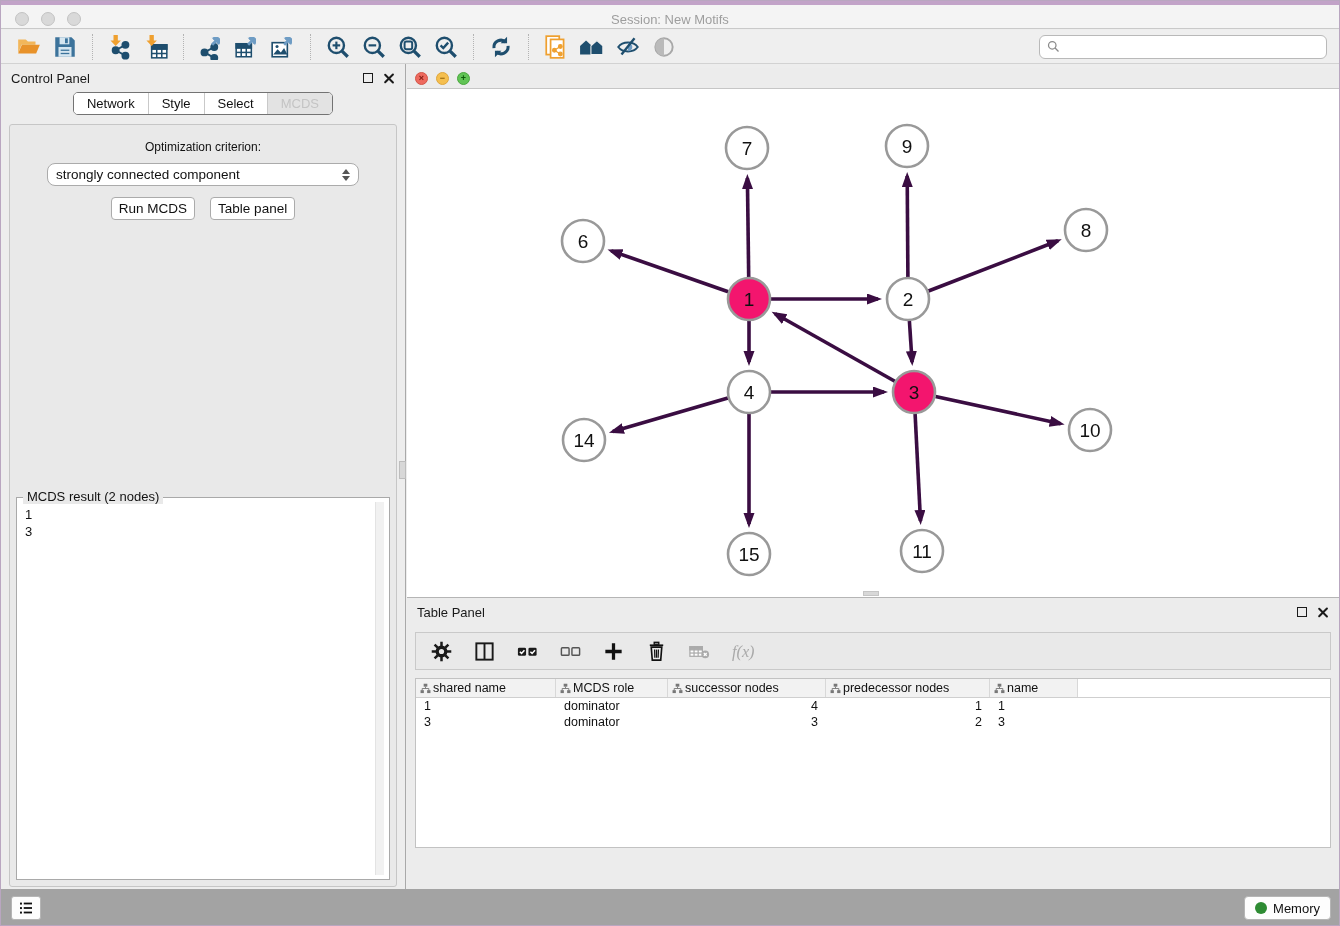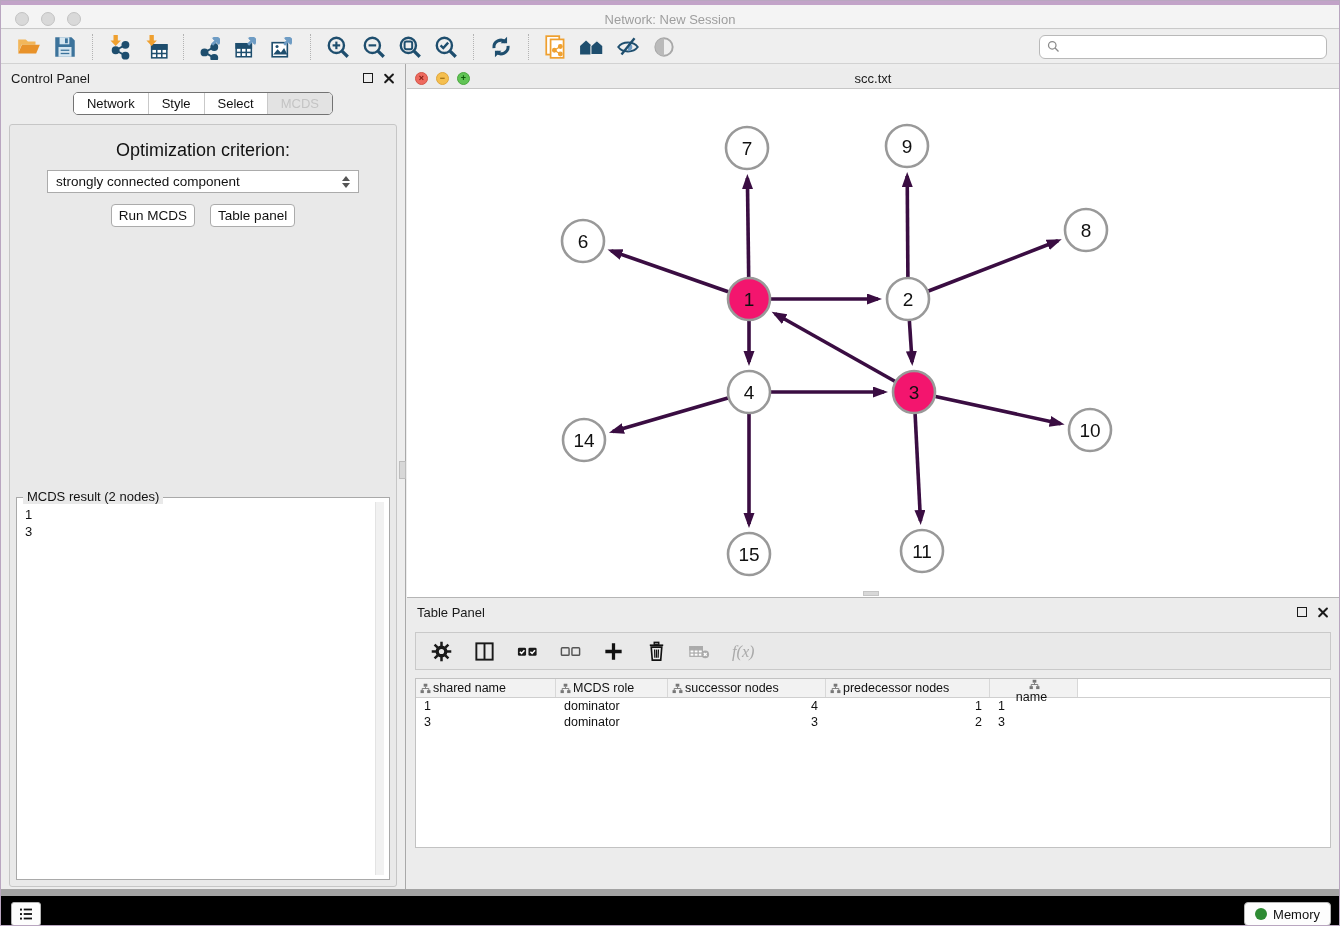--- a/index.html
+++ b/index.html
@@ -35,23 +35,23 @@
   .close-x { width:12px; height:12px; display:inline-block; position:relative; }
   .close-x::before, .close-x::after { content:""; position:absolute; left:5px; top:0; width:2.4px; height:13px; background:#1A1A1A; border-radius:1px; }
   .close-x::before { transform:rotate(45deg); } .close-x::after { transform:rotate(-45deg); }
   .seg-tabs { display:flex; justify-content:center; }
   .seg-wrap { display:flex; border:1px solid #737373; border-radius:5px; overflow:hidden; background:#fff; }
   .seg-tab { padding:3px 13px; font-size:13px; color:#111; background:#fff; border-right:1px solid #C9C9C9; white-space:nowrap; }
   .seg-tab:last-child { border-right:none; }
   .seg-tab.selected-gray { background:#E3E3E3; color:#C4C4C4; }
   .cp-content { position:absolute; left:8px; right:8px; top:60px; bottom:10px;
     background:#E9E9E9; border:1px solid #C6C6C6; border-radius:3px; }
-  .crit-label { text-align:center; margin-top:15px; font-size:18px; color:#111; }
+  .crit-label { text-align:center; margin-top:15px; font-size:12px; color:#111; }
   .crit-select { margin:9px auto 0; width:312px; height:23px; background:#fff; border:1px solid #ABABAB;
-    border-radius:0; display:flex; align-items:center; padding:0 8px; font-size:13.5px; color:#111; }
+    border-radius:8px; display:flex; align-items:center; padding:0 8px; font-size:13.5px; color:#111; }
   .crit-select .flex1 { flex:1; }
   .stepper { display:flex; flex-direction:column; gap:2px; align-items:center; }
   .stepper i { width:0; height:0; border-left:4px solid transparent; border-right:4px solid transparent; display:block; }
   .stepper .up { border-bottom:5px solid #555; }
   .stepper .down { border-top:5px solid #555; }
   .btn-row { display:flex; justify-content:center; gap:15px; margin-top:11px; }
   .push-btn { padding:3px 7px; background:#fff; border:1px solid #ABABAB; border-radius:4px; font-size:13.5px; color:#111; }
   .result-group { position:absolute; left:6px; right:6px; top:372px; bottom:6px;
     border:1px solid #A9A9A9; background:#fff; }
   .result-title { position:absolute; top:-9px; left:6px; background:#E9E9E9; padding:0 4px; font-size:13px; color:#111; }
@@ -77,40 +77,40 @@
   .tt-btn svg { width:23px; height:23px; }
   .tp-table { margin:8px 8px 0; background:#fff; border:1px solid #C2C2C2; height:170px; overflow:hidden; font-size:12.5px; }
   .th-row { display:flex; height:19px; border-bottom:1px solid #CFCFCF; }
   .th-cell { background:#F2F2F2; border-right:1px solid #D8D8D8; display:flex; align-items:center; padding-left:4px; color:#111; }
   .th-cell svg { width:11px; height:11px; margin-right:2px; flex:none; }
   .th-cell .lbl { flex:1; padding-right:8px; }
   .td-row { display:flex; height:16px; line-height:16px; color:#111; }
   .td-cell { padding:0 8px; overflow:hidden; white-space:nowrap; }
   .tp-tabs { position:absolute; bottom:5px; left:50%; transform:translateX(-50%); }
   
-  .statusbar { position:absolute; left:0; right:0; bottom:0; height:36px; background:#000000; border-top:7px solid #a3a3a3; }
+  .statusbar { position:absolute; left:0; right:0; bottom:0; height:36px; background:#a3a3a3; border-top:1px solid #a3a3a3; }
   .list-btn { position:absolute; left:10px; top:6px; width:30px; height:24px; background:#FDFDFD;
     border:1px solid #B5B5B5; border-radius:3px; display:flex; align-items:center; justify-content:center; }
   .memory-btn { position:absolute; right:8px; top:6px; height:24px; padding:0 10px; background:#FDFDFD;
     border:1px solid #B5B5B5; border-radius:4px; display:flex; align-items:center; gap:6px; font-size:13px; color:#111; }
   .memory-dot { width:12px; height:12px; border-radius:50%; background:#2E8B33; display:inline-block; }
   
   .v-handle { position:absolute; left:398px; top:460px; width:7px; height:18px; background:#D8D8D8; border:1px solid #BDBDBD; }
   .h-handle { position:absolute; left:862px; top:590px; width:16px; height:5px; background:#D8D8D8; border:1px solid #C5C5C5; }
 </style>
 </head>
 <body>
 
 <div class="titlebar">
   <div class="traffic-gray">
     <span></span>
     <span></span>
     <span></span>
   </div>
-  <div class="title">Network: New Session</div>
+  <div class="title">Session: New Motifs</div>
 </div>
 
 <div class="toolbar" id="main-toolbar">
 
   <div class="tb-btn">
       <svg viewBox="0 0 24 24">
         <path d="M2 5h7l2 2h7v3H5L2 18z" fill="#F2B65A"></path>
         <path d="M2 18l3.4-8H22l-3.4 8z" fill="#E8922A"></path>
       </svg>
     </div>
@@ -307,21 +307,20 @@
   </div>
 </div>
 
 <div class="net-window">
   <div class="net-titlebar">
     <div class="traffic">
       <span class="t-red">×</span>
       <span class="t-yellow">−</span>
       <span class="t-green">+</span>
     </div>
-    <div class="title">scc.txt</div>
   </div>
   <div class="net-canvas" id="net-canvas">
       <svg width="932" height="508" viewBox="0 0 932 508">
         <defs>
           <marker id="arr" markerUnits="userSpaceOnUse" markerWidth="16" markerHeight="12" refX="11" refY="5.5" orient="auto">
             <path d="M0,0 L15,5.5 L0,11 z" fill="#3A0D42"></path>
           </marker>
         </defs>
         <line x1="341.7" y1="188.0" x2="340.4" y2="89.0" stroke="#3A0D42" stroke-width="3.6" marker-end="url(#arr)"></line>
         <line x1="321.2" y1="202.7" x2="204.3" y2="161.9" stroke="#3A0D42" stroke-width="3.6" marker-end="url(#arr)"></line>
@@ -514,21 +513,21 @@
           <svg viewBox="0 0 12 12">
             <g fill="#777">
               <rect x="4" y="0.8" width="4" height="3.2"></rect>
               <rect x="0.6" y="7.8" width="3.6" height="3.2"></rect>
               <rect x="7.8" y="7.8" width="3.6" height="3.2"></rect>
             </g>
             <path d="M6 4v2M2.4 7.8V6h7.2v1.8" stroke="#777" fill="none" stroke-width="1"></path>
           </svg>
           <span class="lbl">predecessor nodes</span>
         </div>
-        <div class="th-cell" style="width: 88px; flex-direction: column;">
+        <div class="th-cell" style="width: 88px;">
           <svg viewBox="0 0 12 12">
             <g fill="#777">
               <rect x="4" y="0.8" width="4" height="3.2"></rect>
               <rect x="0.6" y="7.8" width="3.6" height="3.2"></rect>
               <rect x="7.8" y="7.8" width="3.6" height="3.2"></rect>
             </g>
             <path d="M6 4v2M2.4 7.8V6h7.2v1.8" stroke="#777" fill="none" stroke-width="1"></path>
           </svg>
           <span class="lbl">name</span>
         </div>

